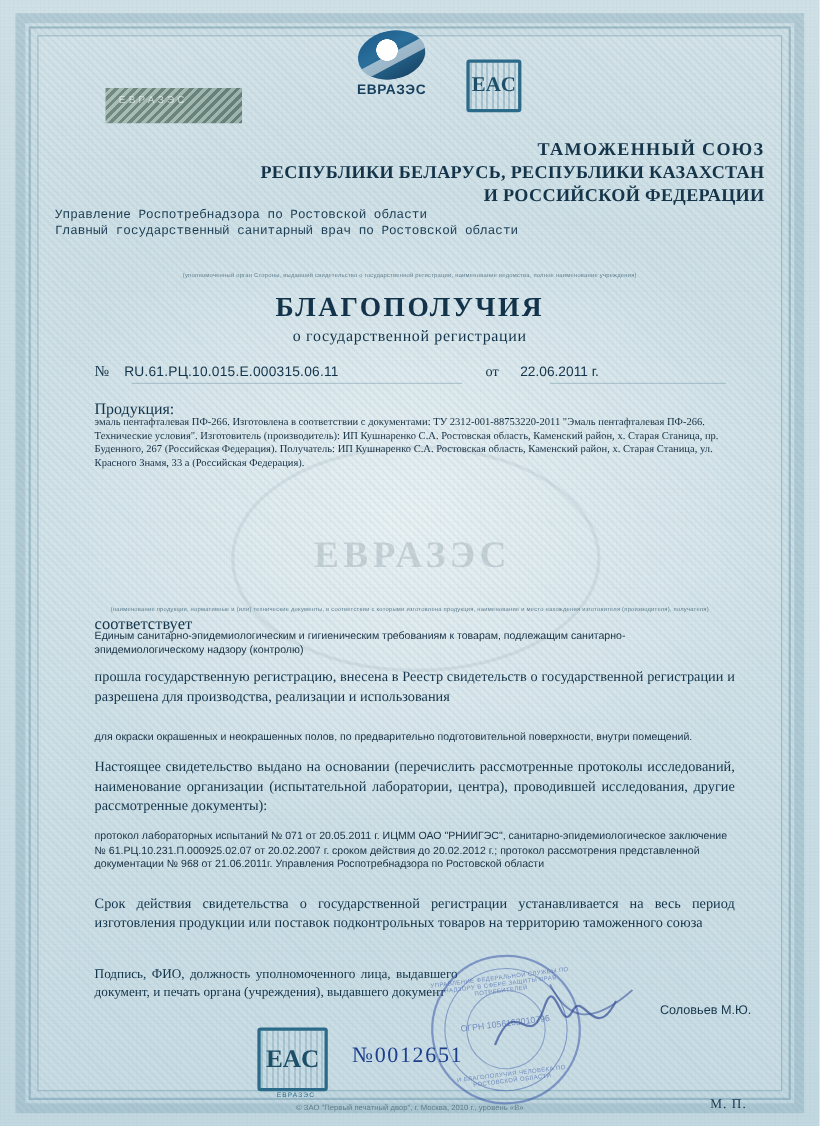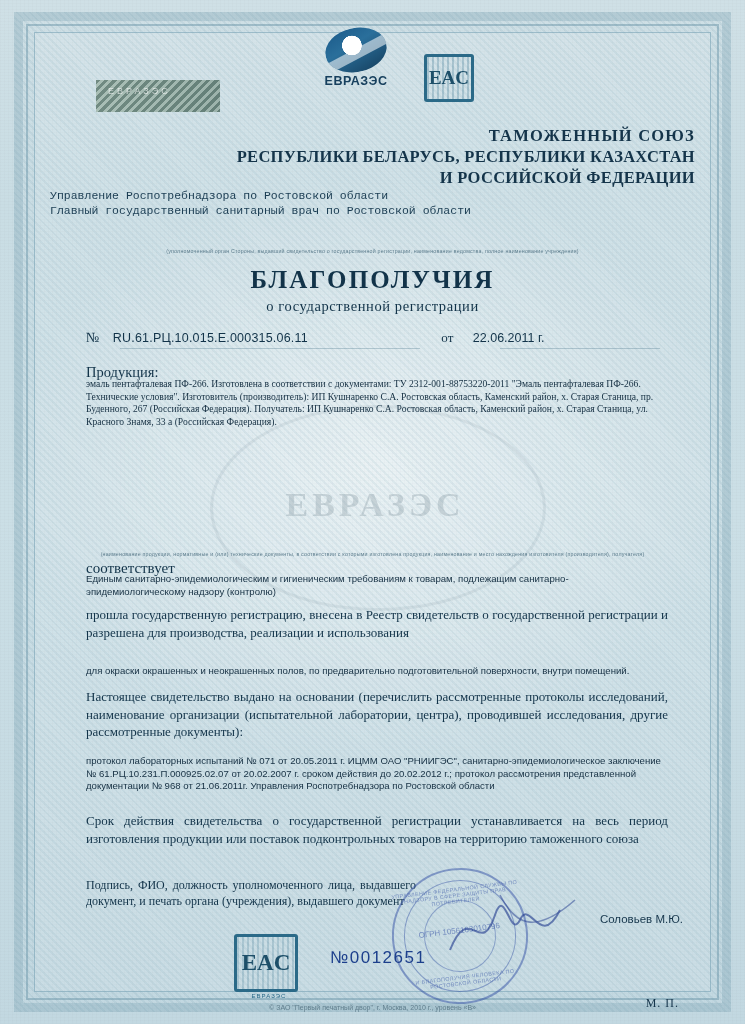--- a/index.html
+++ b/index.html
@@ -306,23 +306,23 @@
     right: 66px; top: 996px;
     font-family: "Liberation Serif", serif;
     font-size: 12px;
     color: #16364c;
     letter-spacing: 1px;
   }
 
   
   .serial {
     position: absolute;
-    left: 330px; top: 948px;
-    font-family: Liberation Sans, sans-serif;
-    font-size: 17px;
+    left: 320px; top: 948px;
+    font-family: Liberation Serif, serif;
+    font-size: 20px;
     color: #1c3f8c;
     letter-spacing: 1.5px;
   }
 
   
   .eac-bottom {
     position: absolute;
     left: 234px; top: 934px;
     width: 70px; height: 58px;
   }

